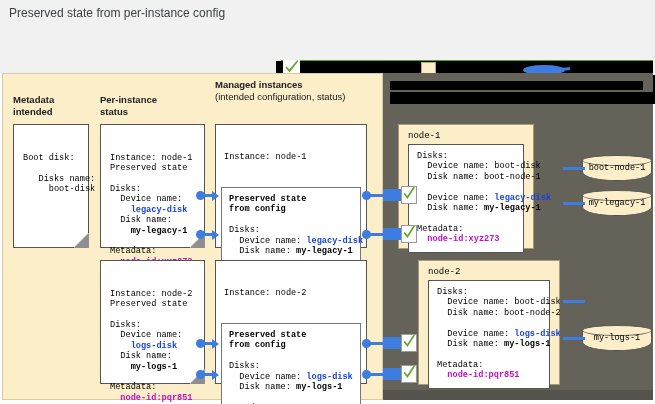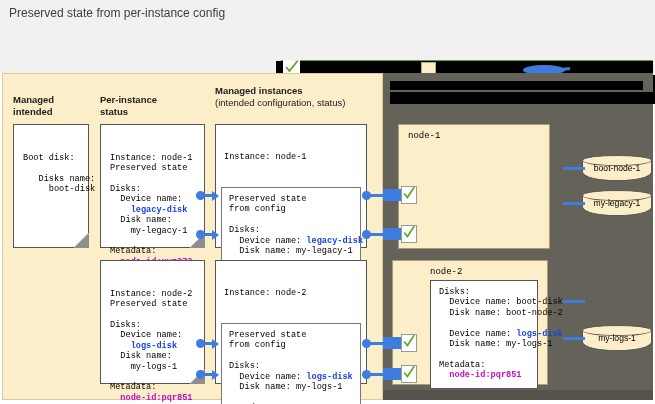--- a/index.html
+++ b/index.html
@@ -72,21 +72,21 @@
   }
 
   
   .col-head {
     position: absolute; font-size: 9.5px; font-weight: bold; color: #202124;
     line-height: 12px; font-family: "Liberation Sans", sans-serif;
   }
   .col-head .reg { font-weight: normal; }
   #head-template { left: 13px; top: 94px; }
   #head-configs  { left: 100px; top: 94px; }
-  #head-managed  { left: 215px; top: 85px; }
+  #head-managed  { left: 215px; top: 79px; }
 
   
   .rh-redact { position: absolute; background: #000000; }
   .rh-a { left: 390px; top: 81px; width: 253px; height: 9px; }
   .rh-b { left: 390px; top: 92px; width: 265px; height: 12px; }
 
   
   .note {
     position: absolute; background: #ffffff; border: 1px solid #555555;
     font-family: "Liberation Mono", monospace;
@@ -131,21 +131,21 @@
   }
   .node-inner {
     background: #ffffff; border: 1px solid #555555;
     margin: 0 9px 9px 9px; padding: 6px 6px 7px 8px;
     font-family: "Liberation Mono", monospace;
     font-size: 8.6px; line-height: 10.4px; white-space: pre; color: #000000;
   }
 
   .blue  { color: #1a44d8; font-weight: bold; }
   .mag   { color: #c110c1; font-weight: bold; }
-  .bold  { font-weight: normal; }
+  .bold  { font-weight: bold; }
 
   
   .dot {
     position: absolute; width: 9px; height: 9px; border-radius: 50%;
     background: #3d7de0;
   }
   .conn-line {
     position: absolute; height: 3px; background: #3d7de0;
   }
   .arrow {
@@ -171,21 +171,21 @@
     position: absolute; left: 0; top: 5px; width: 70px; height: 21px;
     background: #fceec9; border: 1px solid #555555; border-top: none;
     border-radius: 0 0 34px 34px / 0 0 9px 9px;
   }
   .disk .top {
     position: absolute; left: 0; top: 0px; width: 70px; height: 11px;
     background: #fceec9; border: 1px solid #555555; border-radius: 50%;
   }
   .disk .lbl {
     position: absolute; left: 0; top: 8px; width: 70px; text-align: center;
-    font-family: Liberation Sans, sans-serif; font-size: 8.6px; color: #000000;
+    font-family: Liberation Mono, monospace; font-size: 8.6px; color: #000000;
   }
 </style>
 </head>
 <body>
 
 <div id="root">
 
   <div class="title-strip"></div>
   <div class="title-text">Preserved state from per-instance config</div>
 
@@ -203,21 +203,21 @@
     <div class="legend-swatch-box"></div>
     <div class="legend-swatch-ellipse"></div>
     <div class="legend-swatch-ellipse-tail"></div>
   </div>
 
   <div class="panel-left"></div>
   <div class="panel-right"></div>
   <div class="panel-right-shadow"></div>
 
   <div class="col-head" id="head-template">
-    <div>Managed</div>
+    <div>Metadata</div>
     <div>intended</div>
   </div>
   <div class="col-head" id="head-configs">
     <div>Per-instance</div>
     <div>status</div>
   </div>
   <div class="col-head" id="head-managed">
     <div>Managed instances</div>
     <div class="reg">(intended configuration, status)</div>
   </div>
@@ -285,25 +285,34 @@
 from config</span>
 
 <span>Disks:</span>
 <span>  Device name: </span><span class="blue">logs-disk</span>
 <span>  Disk name: </span><span class="bold">my-logs-1</span>
 
 <span>Metadata:</span>
 </div>
   </div>
 
-  <div class="node-card" style="left:398px; top:124px; width:152px; height:125px;">
+  <div class="node-card" style="left:398px; top:124px; width:136px; height:125px;">
     <span class="node-label">node-1</span>
-  </div>
-
-  <div class="node-card" style="left:392px; top:260px; width:156px; height:125px;padding-left:28px;">
+    <div class="node-inner"><span>Disks:</span>
+<span>  Device name: boot-disk</span>
+<span>  Disk name: boot-node-1</span>
+
+<span>  Device name: </span><span class="blue">legacy-disk</span>
+<span>  Disk name: </span><span class="bold">my-legacy-1</span>
+
+<span>Metadata:</span>
+<span class="mag">  node-id:xyz273</span></div>
+  </div>
+
+  <div class="node-card" style="left:418px; top:260px; width:142px; height:125px;">
     <span class="node-label">node-2</span>
     <div class="node-inner"><span>Disks:</span>
 <span>  Device name: boot-disk</span>
 <span>  Disk name: boot-node-2</span>
 
 <span>  Device name: </span><span class="blue">logs-disk</span>
 <span>  Disk name: </span><span class="bold">my-logs-1</span>
 
 <span>Metadata:</span>
 <span class="mag">  node-id:pqr851</span></div>

